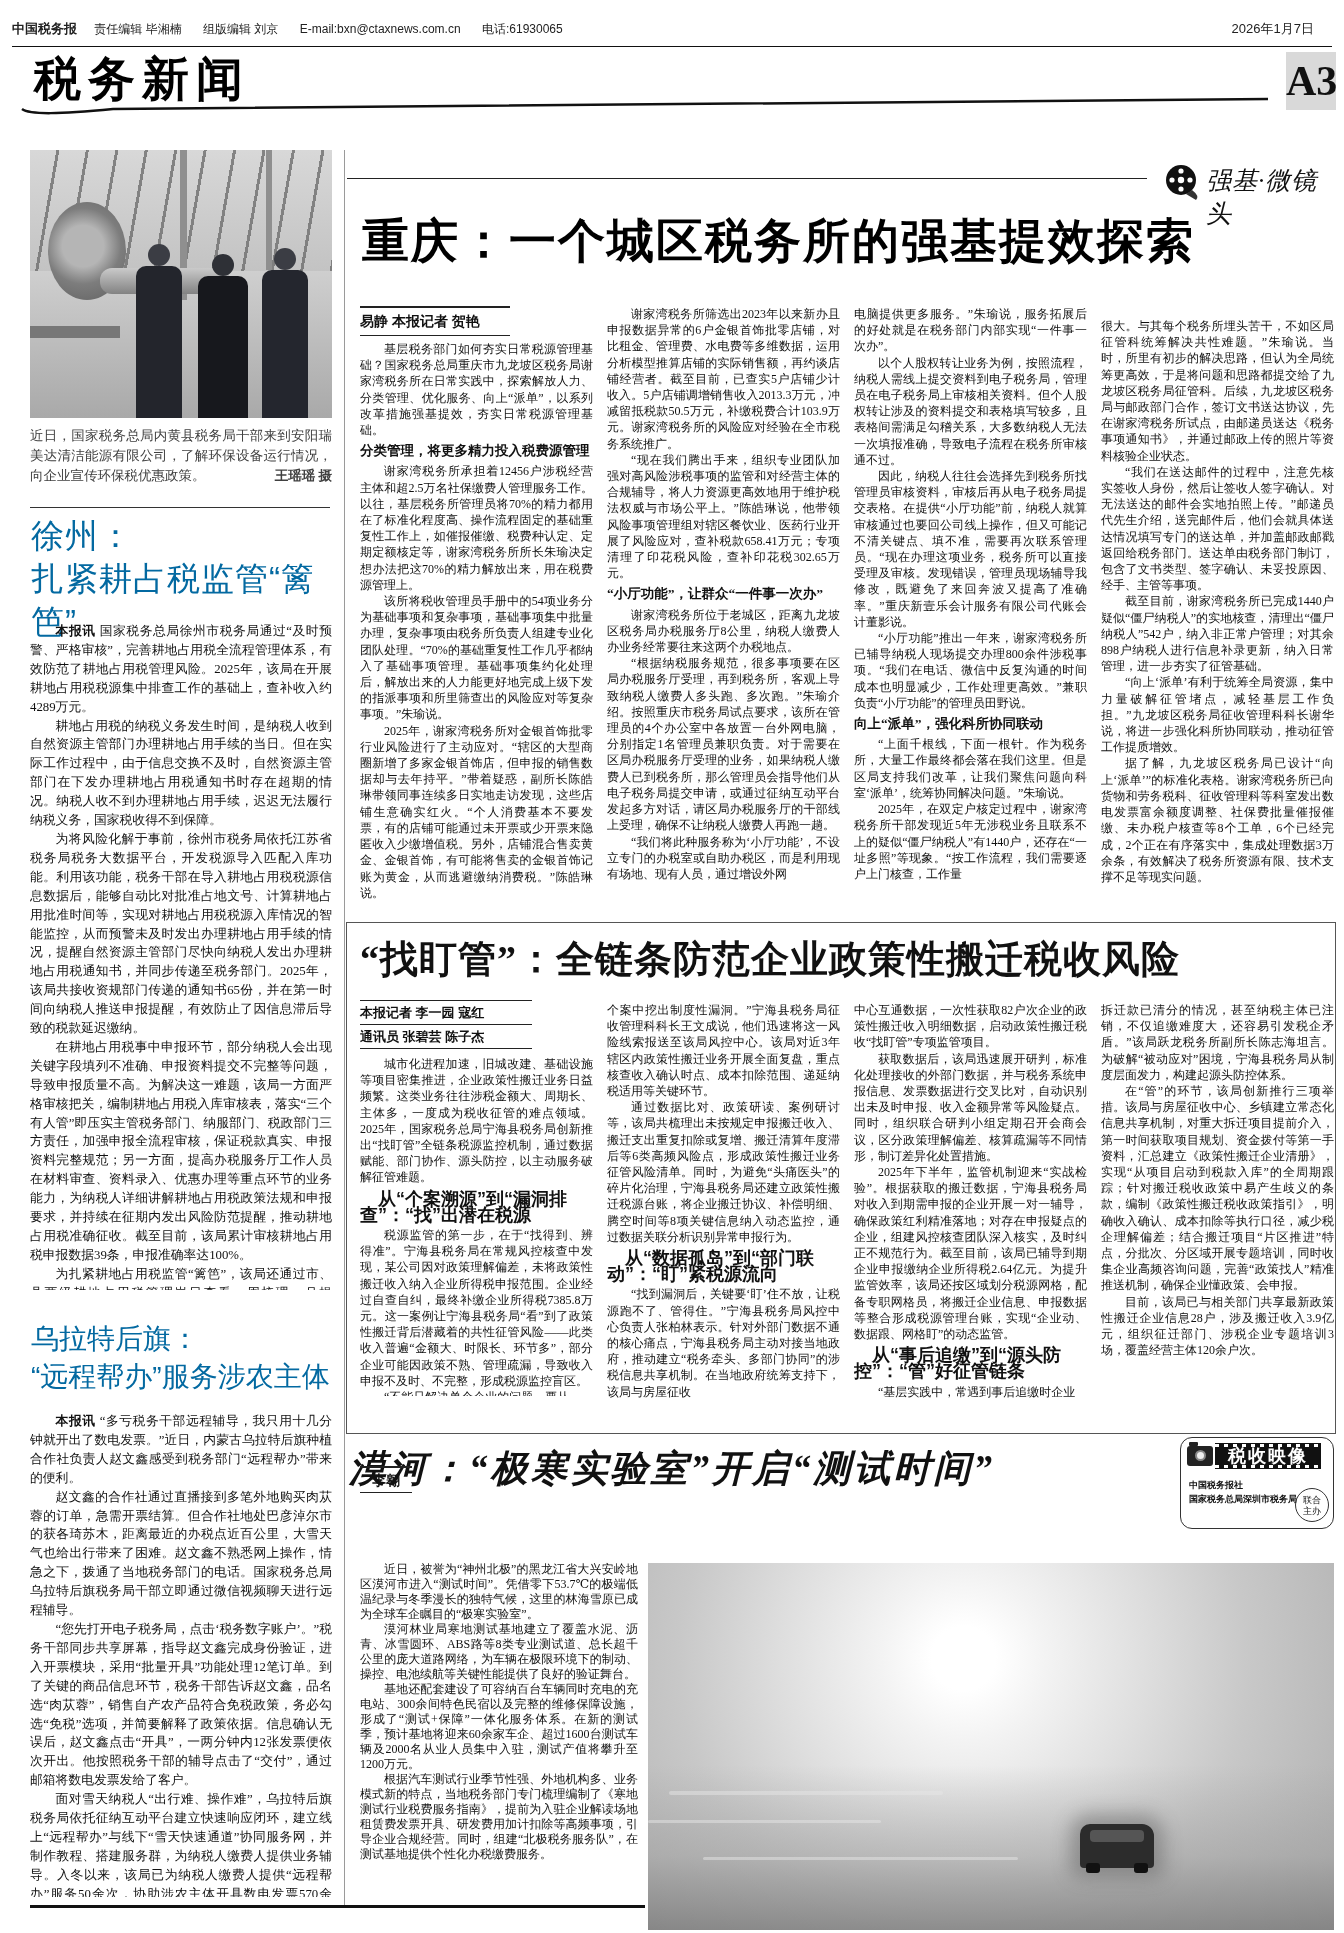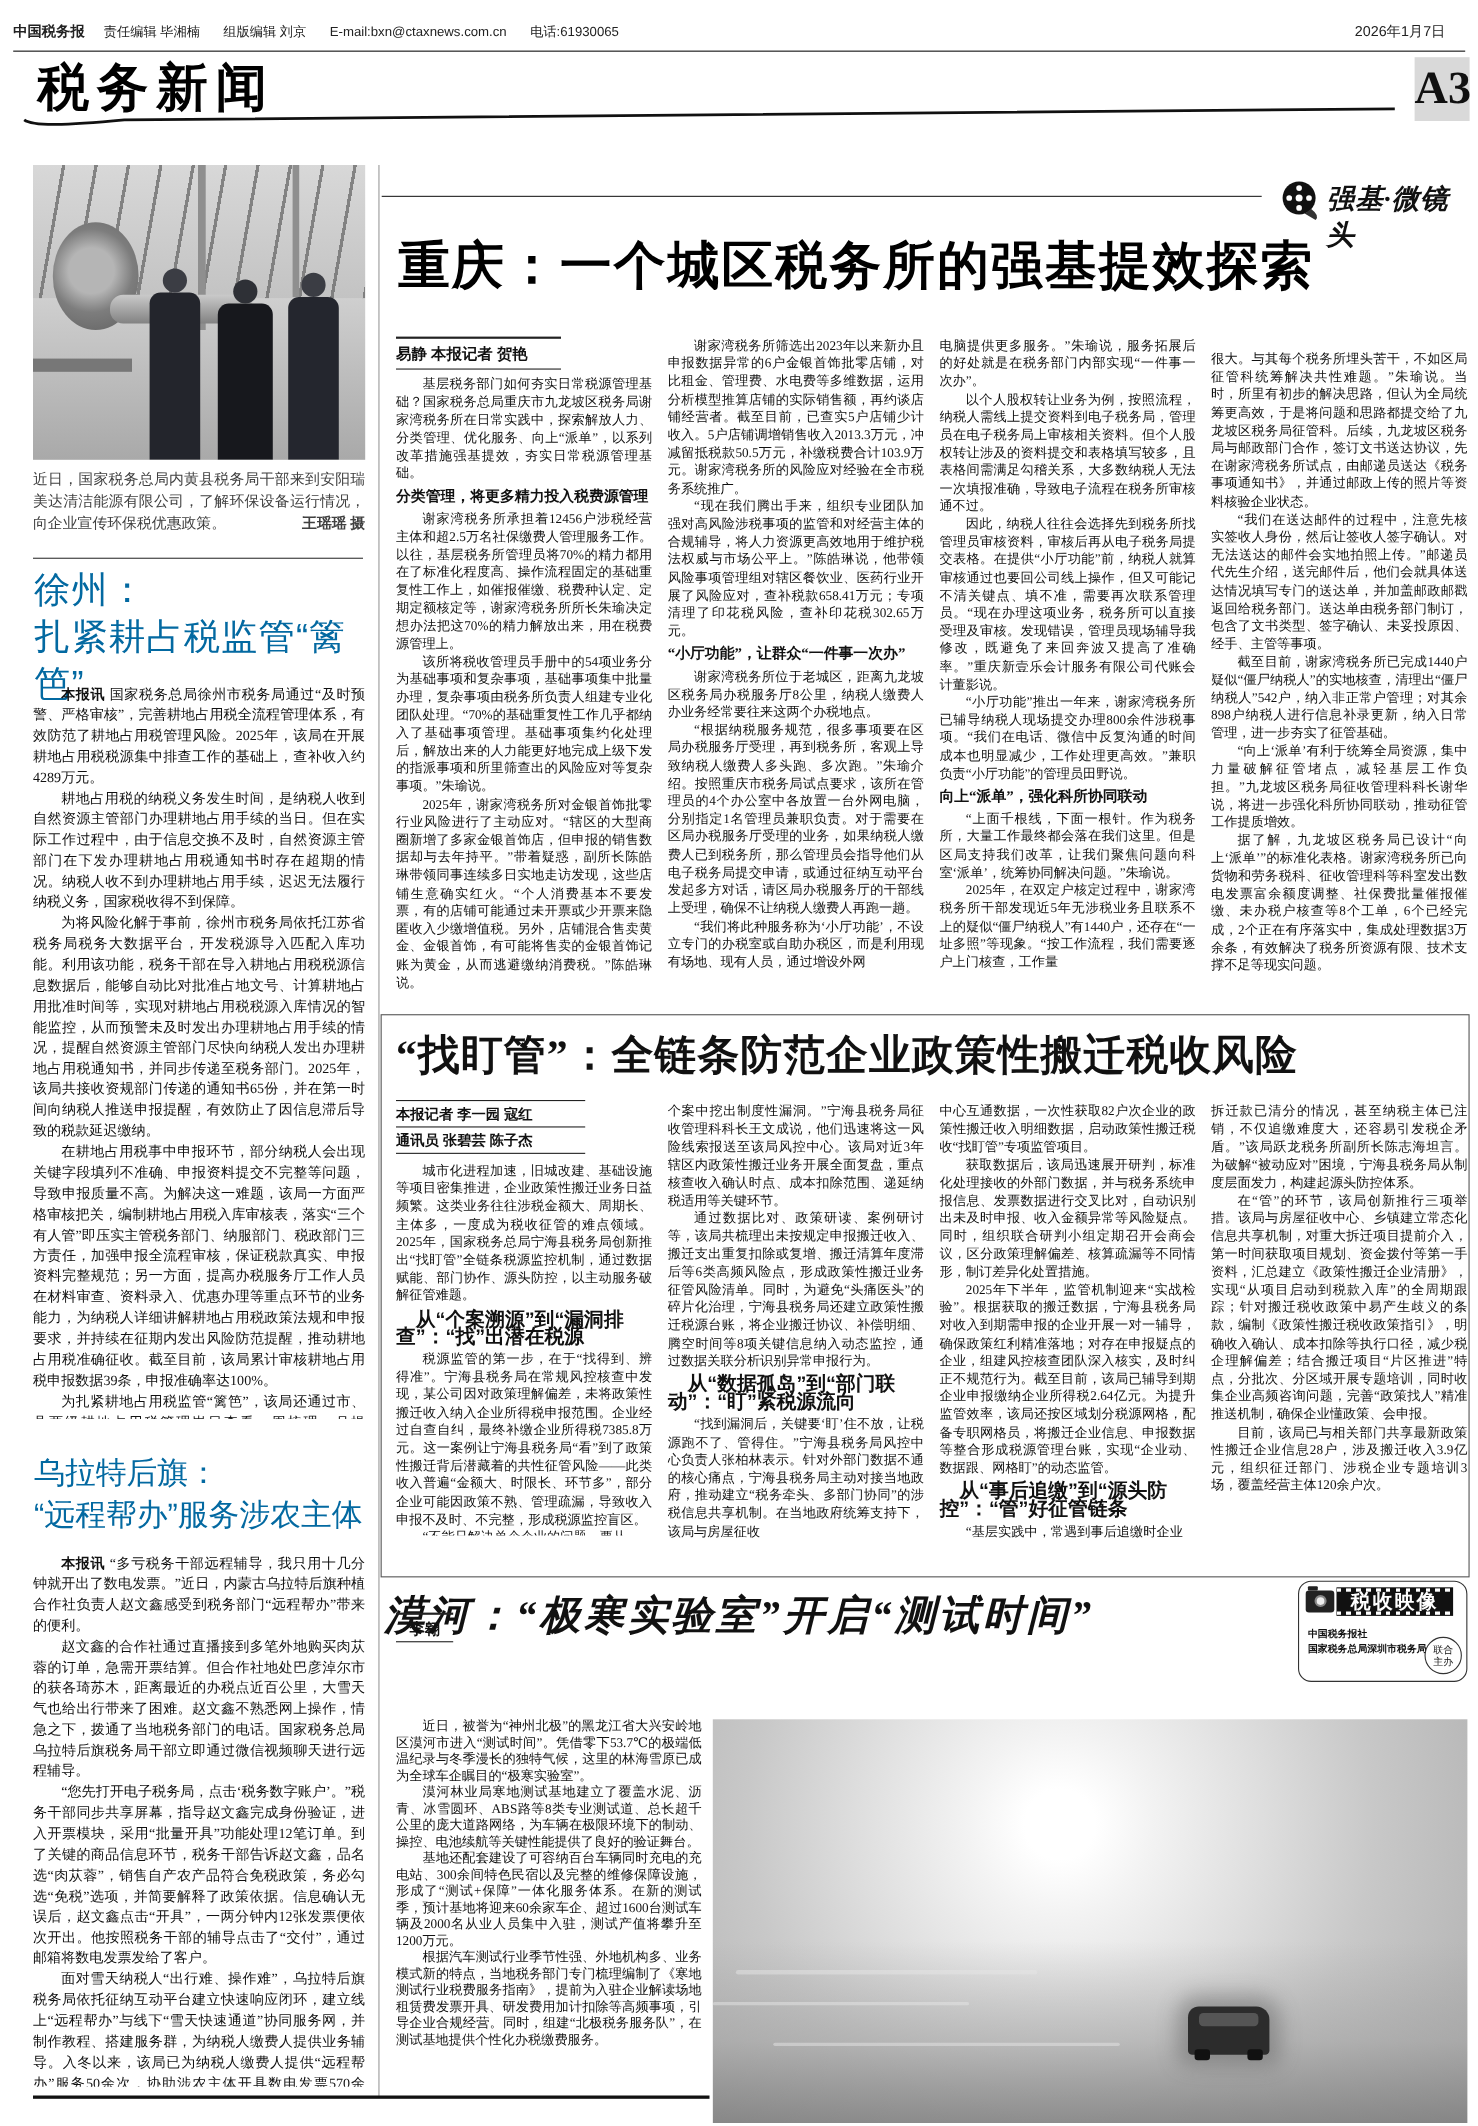--- a/index.html
+++ b/index.html
@@ -34,21 +34,21 @@
   .lc-rule{top:507px;left:30px;width:300px;border-top:1px solid #333;}
   .hl-sans{font-family:"Liberation Sans",sans-serif;font-weight:normal;color:#0369a1;}
   .xz-title{top:514px;left:31px;width:305px;font-size:33px;line-height:43px;letter-spacing:1px;}
   .wl-title{top:1320px;left:31px;width:305px;font-size:28px;line-height:38px;}
   .lc-flow{left:30px;width:302px;font-size:12.8px;line-height:18.9px;text-align:justify;overflow:hidden;}
   .lc-flow p{margin:0;text-indent:2em;}
   .lc-flow p strong{font-family:"Liberation Sans",sans-serif;}
   .v-div{top:150px;left:344px;width:0;height:1756px;border-left:1px solid #9a9a9a;}
   
   .qj{top:158px;left:1162px;width:176px;height:52px;}
-  .qj .txt{position:absolute;left:44px;top:6px;font-size:25px;font-weight:bold;font-style:italic;letter-spacing:1px;}
+  .qj .txt{position:absolute;left:44px;top:6px;font-size:25px;font-weight:normal;font-style:italic;letter-spacing:1px;}
   .cq-rule{top:178px;left:347px;width:800px;border-top:1px solid #222;}
   .cq-title{top:210px;left:362px;width:900px;font-size:47px;font-weight:bold;letter-spacing:2px;color:#000;}
   .byline-box{border-top:2px solid #222;border-bottom:1px solid #222;
               font-family:"Liberation Sans",sans-serif;font-weight:bold;font-size:14px;}
   .cq-byline{top:306px;left:360px;width:150px;line-height:27px;}
   .news-col{width:233px;font-size:12px;line-height:16.2px;text-align:justify;overflow:hidden;}
   .news-col p{margin:0;text-indent:2em;}
   .news-col p.ni{text-indent:0;}
   .cq h4{margin:5px 0 4px;font-size:13.5px;font-family:Liberation Serif, serif;}
   .zdg h4{margin:5px 0 4px;font-size:18px;text-align:left;text-indent:1em;font-family:"Liberation Sans",sans-serif;}

